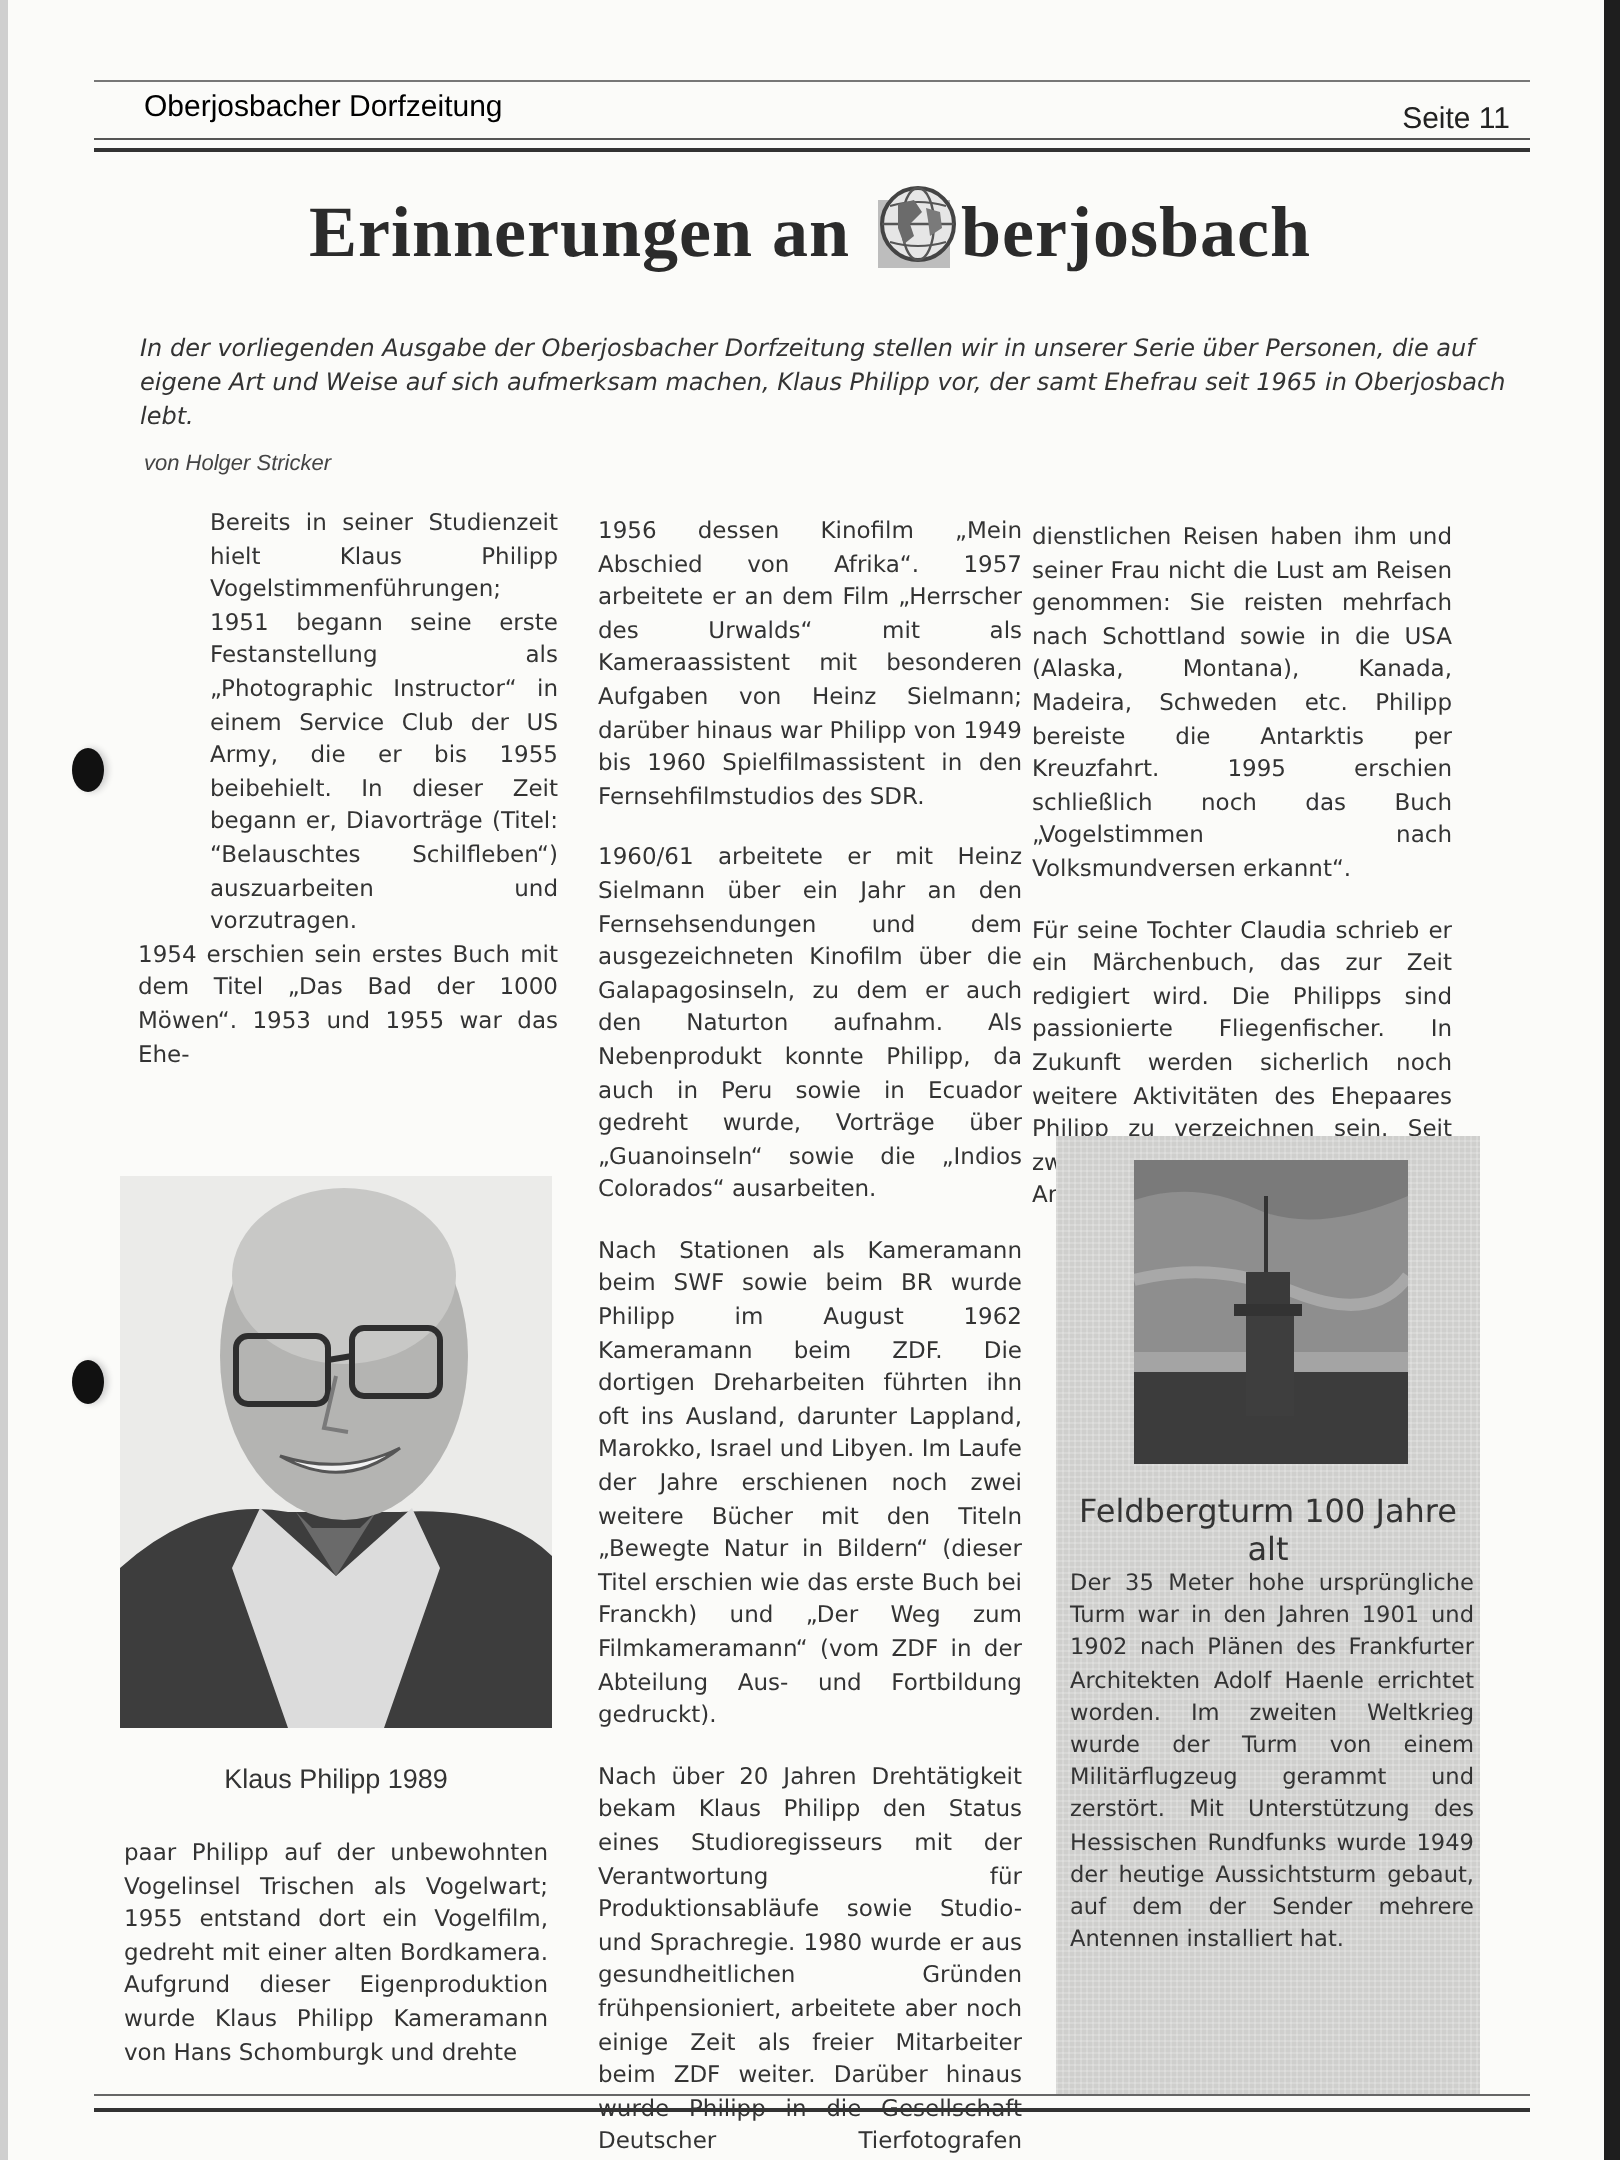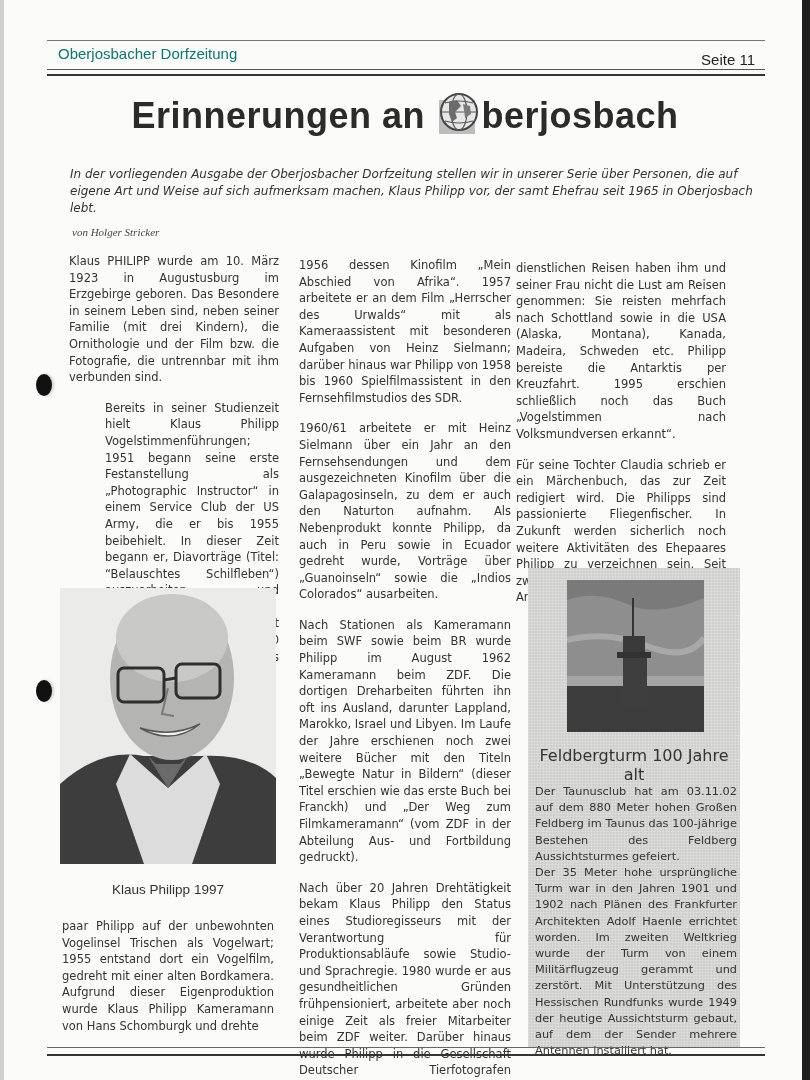--- a/index.html
+++ b/index.html
@@ -6,26 +6,26 @@
     body {
       width: 810px; height: 1080px; position: relative; overflow: hidden;
       background: #fbfbf9;
       font-family: "DejaVu Sans", sans-serif;
       color: #2a2a2a;
     }
     .left-edge { position: absolute; left: 0; top: 0; width: 4px; height: 1080px; background: #cfcfcf; }
     .right-edge { position: absolute; right: 0; top: 0; width: 8px; height: 1080px; background: #1e1e1e; }
     .punch { position: absolute; left: 36px; width: 16px; height: 22px; border-radius: 50%; background: #111; box-shadow: 2px 0 3px #cfcfcf; }
     .rule { position: absolute; left: 47px; width: 718px; background: #333; }
-    .header-title { position: absolute; left: 58px; top: 45px; font-family: "Liberation Sans", sans-serif; font-size: 15px; color: #0f766e; }
+    .header-title { position: absolute; left: 72px; top: 45px; font-family: "Liberation Sans", sans-serif; font-size: 15px; color: #000000; }
     .header-page { position: absolute; right: 55px; top: 51px; font-family: "Liberation Sans", sans-serif; font-size: 15px; color: #222; text-align: center; }
-    .headline { position: absolute; left: 0; width: 100%; top: 92px; text-align: center; font-family: Liberation Sans, sans-serif; font-weight: bold; font-size: 36px; color: #2b2b2b; letter-spacing: 0.5px; }
+    .headline { position: absolute; left: 0; width: 100%; top: 92px; text-align: center; font-family: Liberation Serif, serif; font-weight: bold; font-size: 36px; color: #2b2b2b; letter-spacing: 0.5px; }
     .headline .globe { display: inline-block; width: 42px; height: 44px; vertical-align: -8px; margin: 0 2px; }
     .intro { position: absolute; left: 70px; top: 166px; width: 700px; font-family: "DejaVu Sans", sans-serif; font-style: italic; font-size: 12px; line-height: 17px; color: #333; }
-    .byline { position: absolute; left: 72px; top: 226px; font-family: Liberation Serif, serif; font-style: italic; font-size: 11px; color: #444; }
+    .byline { position: absolute; left: 72px; top: 226px; font-family: Liberation Sans, sans-serif; font-style: italic; font-size: 11px; color: #444; }
     .col { position: absolute; font-family: "DejaVu Sans", sans-serif; font-size: 11.5px; line-height: 16.6px; color: #333; text-align: justify; }
     .col p { margin: 0 0 14px 0; hyphens: manual; }
     .col p.tight { margin-bottom: 0; margin-left: 36px; }
     .col1 { left: 69px; top: 253px; width: 210px; }
     .col1b { left: 62px; top: 918px; width: 212px; }
     .col2 { left: 299px; top: 257px; width: 212px; }
     .col3 { left: 516px; top: 260px; width: 210px; }
     .photo { position: absolute; left: 60px; top: 588px; width: 216px; height: 276px; background: #e6e6e4; overflow: hidden; }
     .photo-caption { position: absolute; left: 60px; top: 882px; width: 216px; text-align: center; font-family: "Liberation Sans", sans-serif; font-size: 13.5px; color: #333; }
     .sidebar-box { position: absolute; left: 528px; top: 568px; width: 212px; height: 480px; background: #cfcfcd; background-image: repeating-linear-gradient(0deg, rgba(255,255,255,0.18) 0 1px, transparent 1px 3px), repeating-linear-gradient(90deg, rgba(255,255,255,0.18) 0 1px, transparent 1px 3px); }
@@ -60,48 +60,47 @@
       <path d="M12 10 L20 8 L24 14 L18 20 L20 26 L15 30 L12 22 Z" fill="#6b6b6b"></path>
       <path d="M26 12 L33 14 L34 22 L28 26 L27 18 Z" fill="#7a7a7a"></path>
     </svg>
   </span><span>berjosbach</span>
 </div>
 
 <div class="intro">In der vorliegenden Ausgabe der Oberjosbacher Dorfzeitung stellen wir in unserer Serie über Personen, die auf eigene Art und Weise auf sich aufmerksam machen, Klaus Philipp vor, der samt Ehefrau seit 1965 in Oberjosbach lebt.</div>
 <div class="byline">von Holger Stricker</div>
 
 <div class="col col1">
-  <p>Klaus PHILIPP wurde am 10. März 1923 in Augustusburg im Erzgebirge geboren. Das Besondere in seinem Leben sind, neben seiner Familie (mit drei Kindern), die Ornithologie und der Film bzw. die Fotografie, die untrennbar mit ihm verbunden sind.</p>
   <p class="tight">Bereits in seiner Studienzeit hielt Klaus Philipp Vogelstimmenführungen; 1951 begann seine erste Festanstellung als „Photographic Instructor“ in einem Service Club der US Army, die er bis 1955 beibehielt. In dieser Zeit begann er, Diavorträge (Titel: “Belauschtes Schilfleben“) auszuarbeiten und vorzutragen.</p>
   <p>1954 erschien sein erstes Buch mit dem Titel „Das Bad der 1000 Möwen“. 1953 und 1955 war das Ehe-</p>
 </div>
 
 <div class="photo">
   <svg width="216" height="276" viewBox="0 0 216 276">
     <rect width="216" height="276" fill="#ebebe9"></rect>
     <path d="M0 196 Q40 160 84 168 L140 168 Q190 165 216 190 L216 276 L0 276 Z" fill="#3d3d3d"></path>
     <path d="M70 166 L108 200 L146 166 L160 196 L132 276 L84 276 L56 196 Z" fill="#dcdcdc"></path>
     <path d="M88 168 L108 200 L128 168 L120 176 L96 176 Z" fill="#6a6a6a"></path>
     <ellipse cx="112" cy="90" rx="62" ry="82" fill="#b4b4b2"></ellipse>
     <ellipse cx="112" cy="50" rx="56" ry="44" fill="#c8c8c6"></ellipse>
     <rect x="58" y="80" width="46" height="34" rx="6" fill="none" stroke="#2e2e2e" stroke-width="3"></rect>
     <rect x="116" y="76" width="44" height="34" rx="6" fill="none" stroke="#2e2e2e" stroke-width="3"></rect>
     <line x1="104" y1="92" x2="116" y2="90" stroke="#2e2e2e" stroke-width="3"></line>
     <path d="M80 140 Q112 150 140 136 Q112 158 80 140 Z" fill="#f2f2f2" stroke="#555" stroke-width="1.5"></path>
     <path d="M108 100 L102 126 L114 128" fill="none" stroke="#7a7a7a" stroke-width="2"></path>
   </svg>
 </div>
-<div class="photo-caption">Klaus Philipp 1997</div>
+<div class="photo-caption">Klaus Philipp 1989</div>
 
 <div class="col col1b">
   <p>paar Philipp auf der unbewohnten Vogelinsel Trischen als Vogelwart; 1955 entstand dort ein Vogelfilm, gedreht mit einer alten Bordkamera. Aufgrund dieser Eigenproduktion wurde Klaus Philipp Kameramann von Hans Schomburgk und drehte</p>
 </div>
 
 <div class="col col2">
-  <p>1956 dessen Kinofilm „Mein Abschied von Afrika“. 1957 arbeitete er an dem Film „Herrscher des Urwalds“ mit als Kameraassistent mit besonderen Aufgaben von Heinz Sielmann; darüber hinaus war Philipp von 1958 bis 1960 Spielfilmassistent in den Fernsehfilmstudios des SDR.</p>
+  <p>1956 dessen Kinofilm „Mein Abschied von Afrika“. 1957 arbeitete er an dem Film „Herrscher des Urwalds“ mit als Kameraassistent mit besonderen Aufgaben von Heinz Sielmann; darüber hinaus war Philipp von 1949 bis 1960 Spielfilmassistent in den Fernsehfilmstudios des SDR.</p>
   <p>1960/61 arbeitete er mit Heinz Sielmann über ein Jahr an den Fernsehsendungen und dem ausgezeichneten Kinofilm über die Galapagosinseln, zu dem er auch den Naturton aufnahm. Als Nebenprodukt konnte Philipp, da auch in Peru sowie in Ecuador gedreht wurde, Vorträge über „Guanoinseln“ sowie die „Indios Colorados“ ausarbeiten.</p>
   <p>Nach Stationen als Kameramann beim SWF sowie beim BR wurde Philipp im August 1962 Kameramann beim ZDF. Die dortigen Dreharbeiten führten ihn oft ins Ausland, darunter Lappland, Marokko, Israel und Libyen. Im Laufe der Jahre erschienen noch zwei weitere Bücher mit den Titeln „Bewegte Natur in Bildern“ (dieser Titel erschien wie das erste Buch bei Franckh) und „Der Weg zum Filmkameramann“ (vom ZDF in der Abteilung Aus- und Fortbildung gedruckt).</p>
   <p>Nach über 20 Jahren Drehtätigkeit bekam Klaus Philipp den Status eines Studioregisseurs mit der Verantwortung für Produktionsabläufe sowie Studio- und Sprachregie. 1980 wurde er aus gesundheitlichen Gründen frühpensioniert, arbeitete aber noch einige Zeit als freier Mitarbeiter beim ZDF weiter. Darüber hinaus wurde Philipp in die Gesellschaft Deutscher Tierfotografen aufgenommen - Kurzzeitfotografie.</p>
 
 </div>
 
 <div class="col col3">
   <p>dienstlichen Reisen haben ihm und seiner Frau nicht die Lust am Reisen genommen: Sie reisten mehrfach nach Schottland sowie in die USA (Alaska, Montana), Kanada, Madeira, Schweden etc. Philipp bereiste die Antarktis per Kreuzfahrt. 1995 erschien schließlich noch das Buch „Vogelstimmen nach Volksmundversen erkannt“.</p>
   <p>Für seine Tochter Claudia schrieb er ein Märchenbuch, das zur Zeit redigiert wird. Die Philipps sind passionierte Fliegenfischer. In Zukunft werden sicherlich noch weitere Aktivitäten des Ehepaares Philipp zu verzeichnen sein. Seit zwei Jahren ist ein neues Buch in Arbeit.</p>
 </div>
@@ -115,18 +114,17 @@
     <rect x="0" y="104" width="137" height="48" fill="#3c3c3c"></rect>
     <rect x="0" y="96" width="137" height="10" fill="#a4a4a4"></rect>
     <line x1="66" y1="18" x2="66" y2="56" stroke="#333" stroke-width="2"></line>
     <rect x="56" y="56" width="22" height="16" fill="#3a3a3a"></rect>
     <rect x="50" y="72" width="34" height="6" fill="#333"></rect>
     <rect x="56" y="78" width="24" height="50" fill="#3e3e3e"></rect>
   </svg>
 </div>
 <div class="tower-caption">Feldbergturm 100 Jahre alt</div>
 <div class="box-text">
-  <p>Der Taunusclub hat am 03.11.02 auf dem 880 Meter hohen Großen Feldberg im Taunus das 100-jährige Bestehen des Feldberg Aussichtsturmes gefeiert.</p>
   <p>Der 35 Meter hohe ursprüngliche Turm war in den Jahren 1901 und 1902 nach Plänen des Frankfurter Architekten Adolf Haenle errichtet worden. Im zweiten Weltkrieg wurde der Turm von einem Militärflugzeug gerammt und zerstört. Mit Unterstützung des Hessischen Rundfunks wurde 1949 der heutige Aussichtsturm gebaut, auf dem der Sender mehrere Antennen installiert hat.</p>
 </div>
 
 <div class="rule" style="top:1047px;height:1px;background:#666;"></div>
 <div class="rule" style="top:1054px;height:2px;background:#333;"></div>
 
 </body></html>

